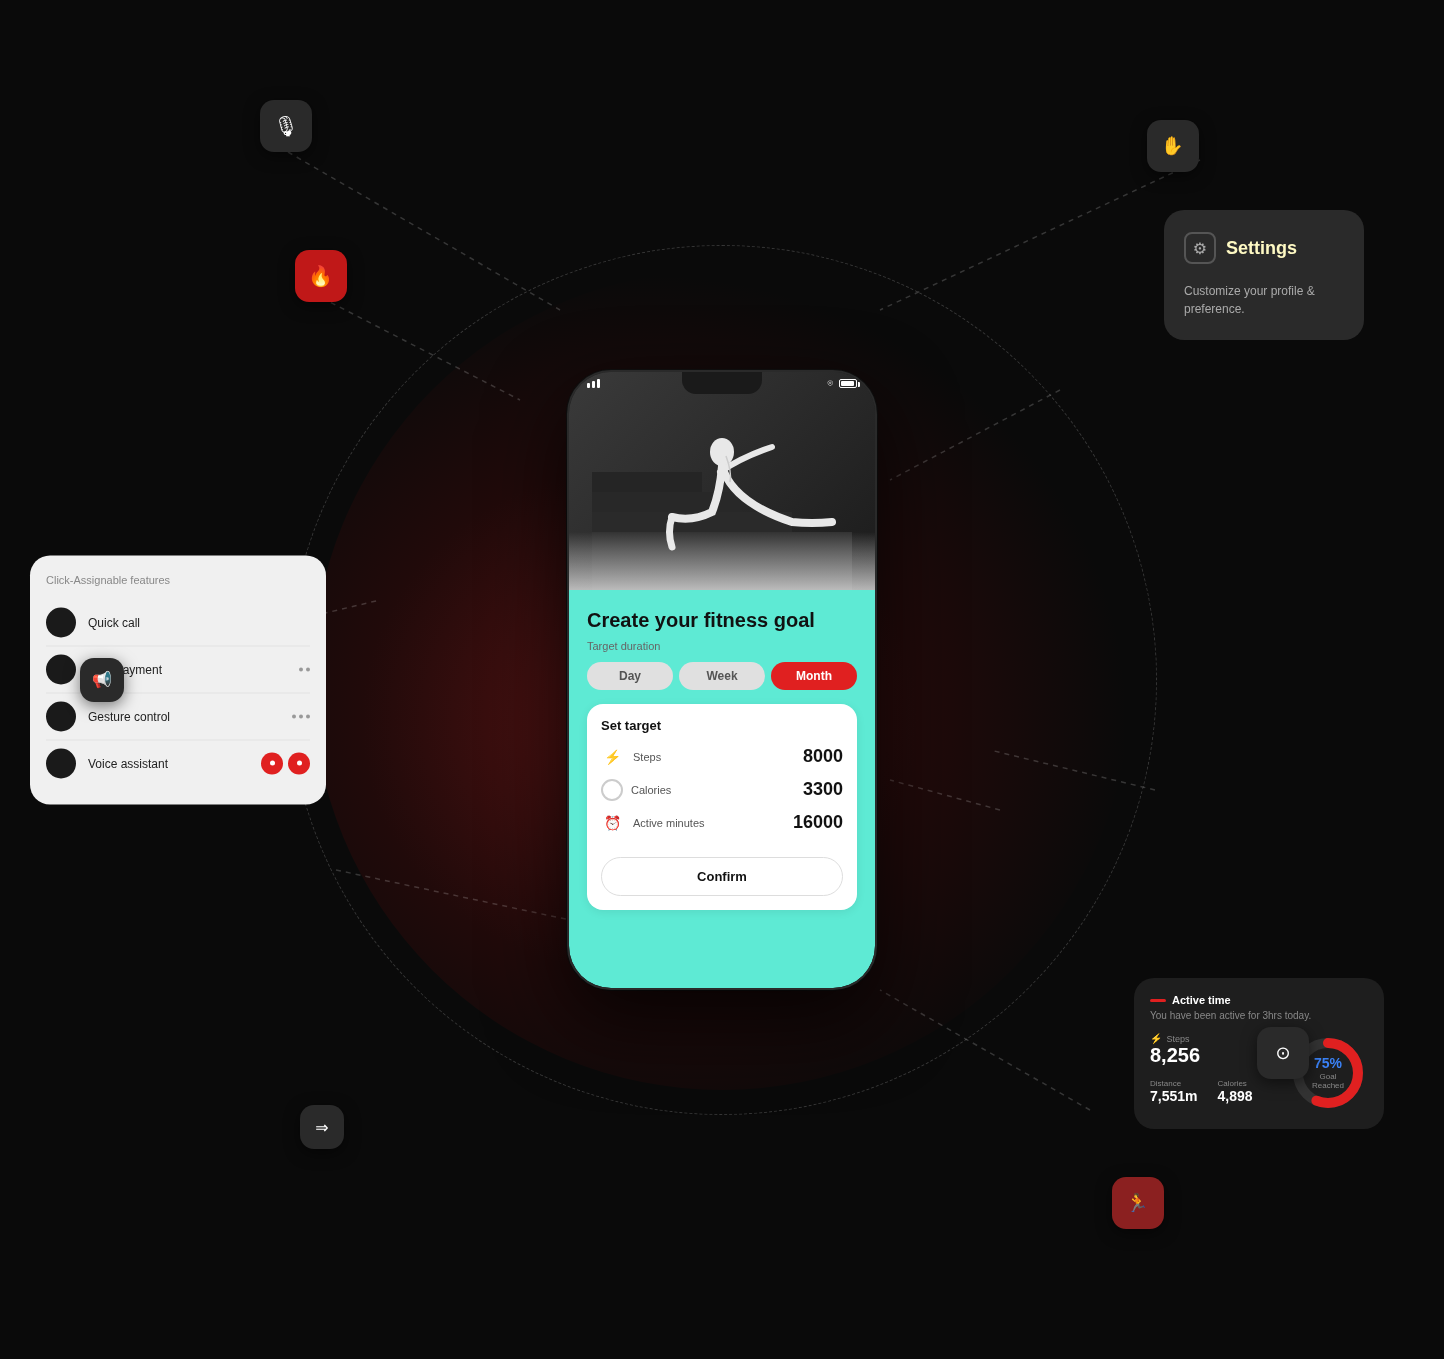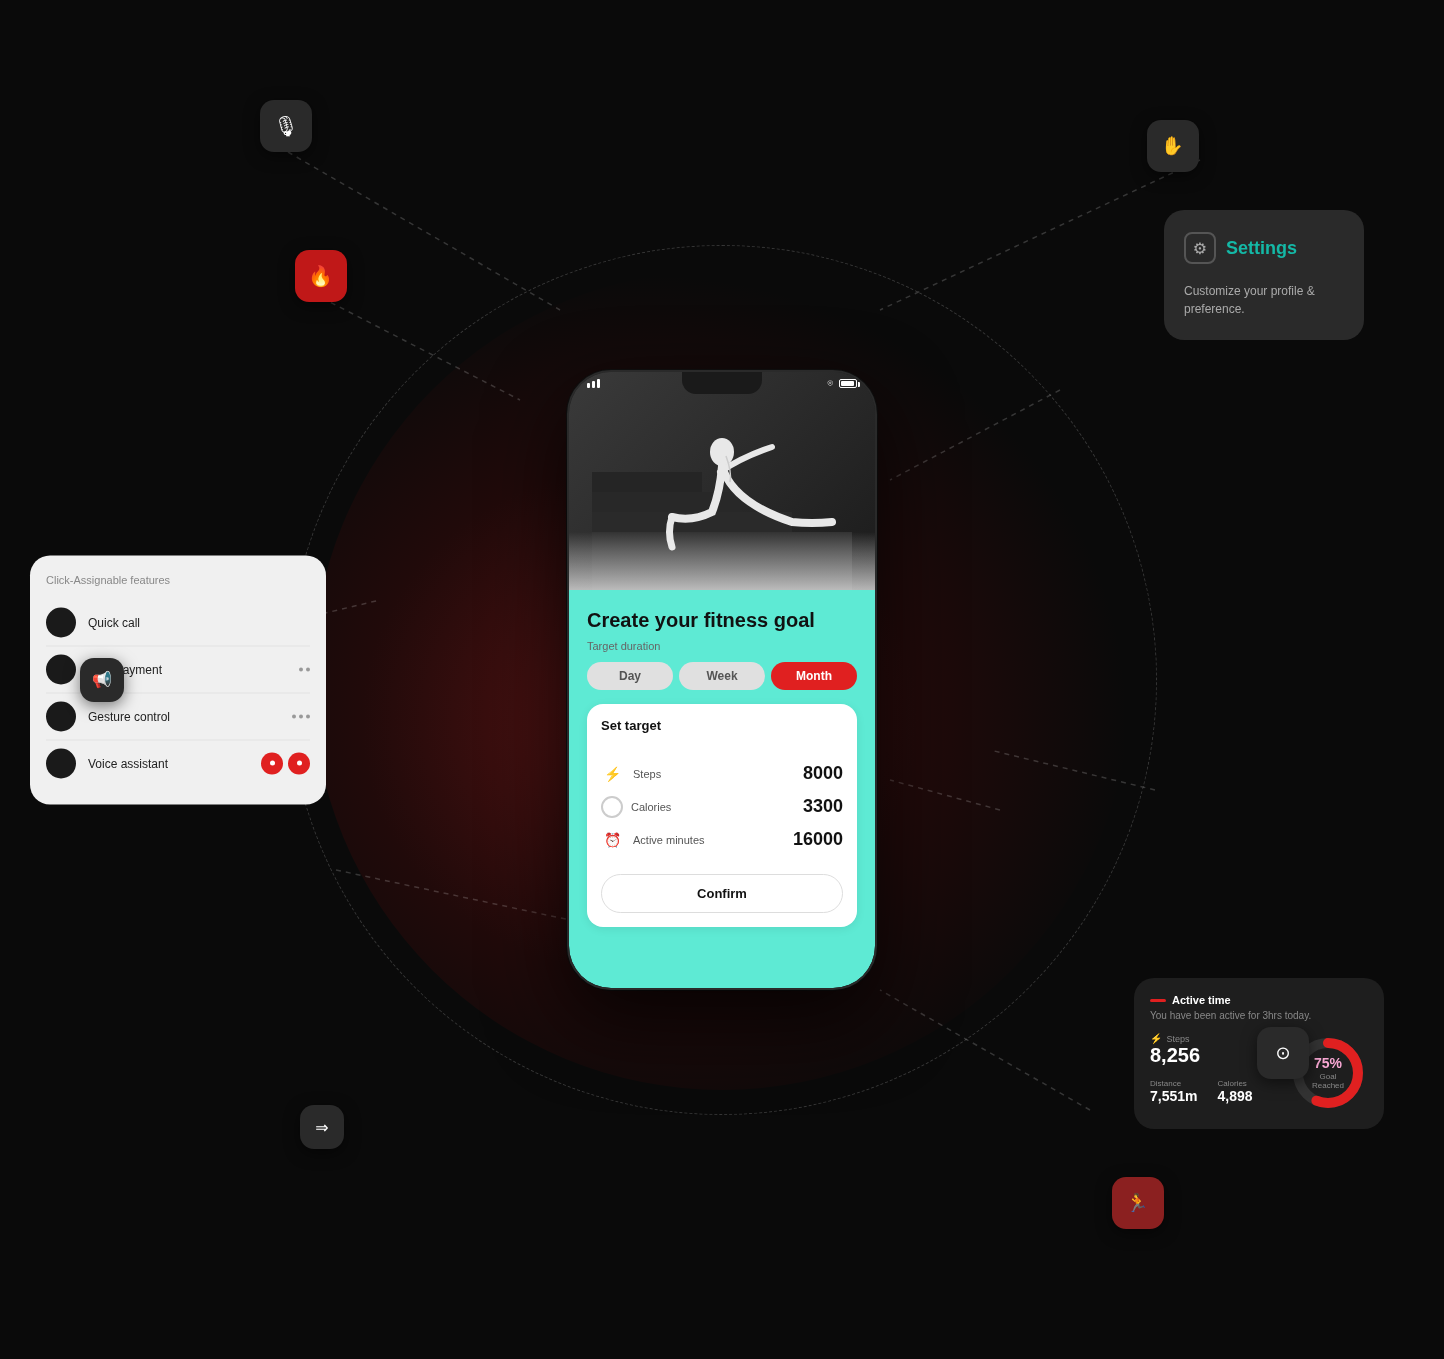--- a/index.html
+++ b/index.html
@@ -177,21 +177,21 @@
       background: #fff;
       border-radius: 16px;
       padding: 14px 14px;
       box-shadow: 0 2px 10px rgba(0,0,0,0.08);
     }
 
     .set-target-title {
       font-size: 13px;
       font-weight: 700;
       color: #111;
-      margin-bottom: 29px;
+      margin-bottom: 12px;
     }
 
     .target-row {
       display: flex;
       align-items: center;
       margin-bottom: 10px;
       gap: 8px;
     }
 
     .target-icon {
@@ -317,21 +317,21 @@
       border: 2px solid #555;
       border-radius: 8px;
       display: flex; align-items: center; justify-content: center;
       color: #aaa;
       font-size: 16px;
     }
 
     .settings-title {
       font-size: 18px;
       font-weight: 700;
-      color: #14b8a6;
+      color: #fef9c3;
       text-align: center;
     }
 
     .settings-desc {
       font-size: 12px;
       color: #aaa;
       line-height: 1.5;
     }
 
     
@@ -430,21 +430,21 @@
     .donut-center {
       position: absolute;
       top: 50%; left: 50%;
       transform: translate(-50%, -50%);
       text-align: center;
     }
 
     .donut-percent {
       font-size: 14px;
       font-weight: 700;
-      color: #f9a8d4;
+      color: #3b82f6;
       line-height: 1;
     }
 
     .donut-label {
       font-size: 8px;
       color: #888;
       margin-top: 2px;
     }
 
     

